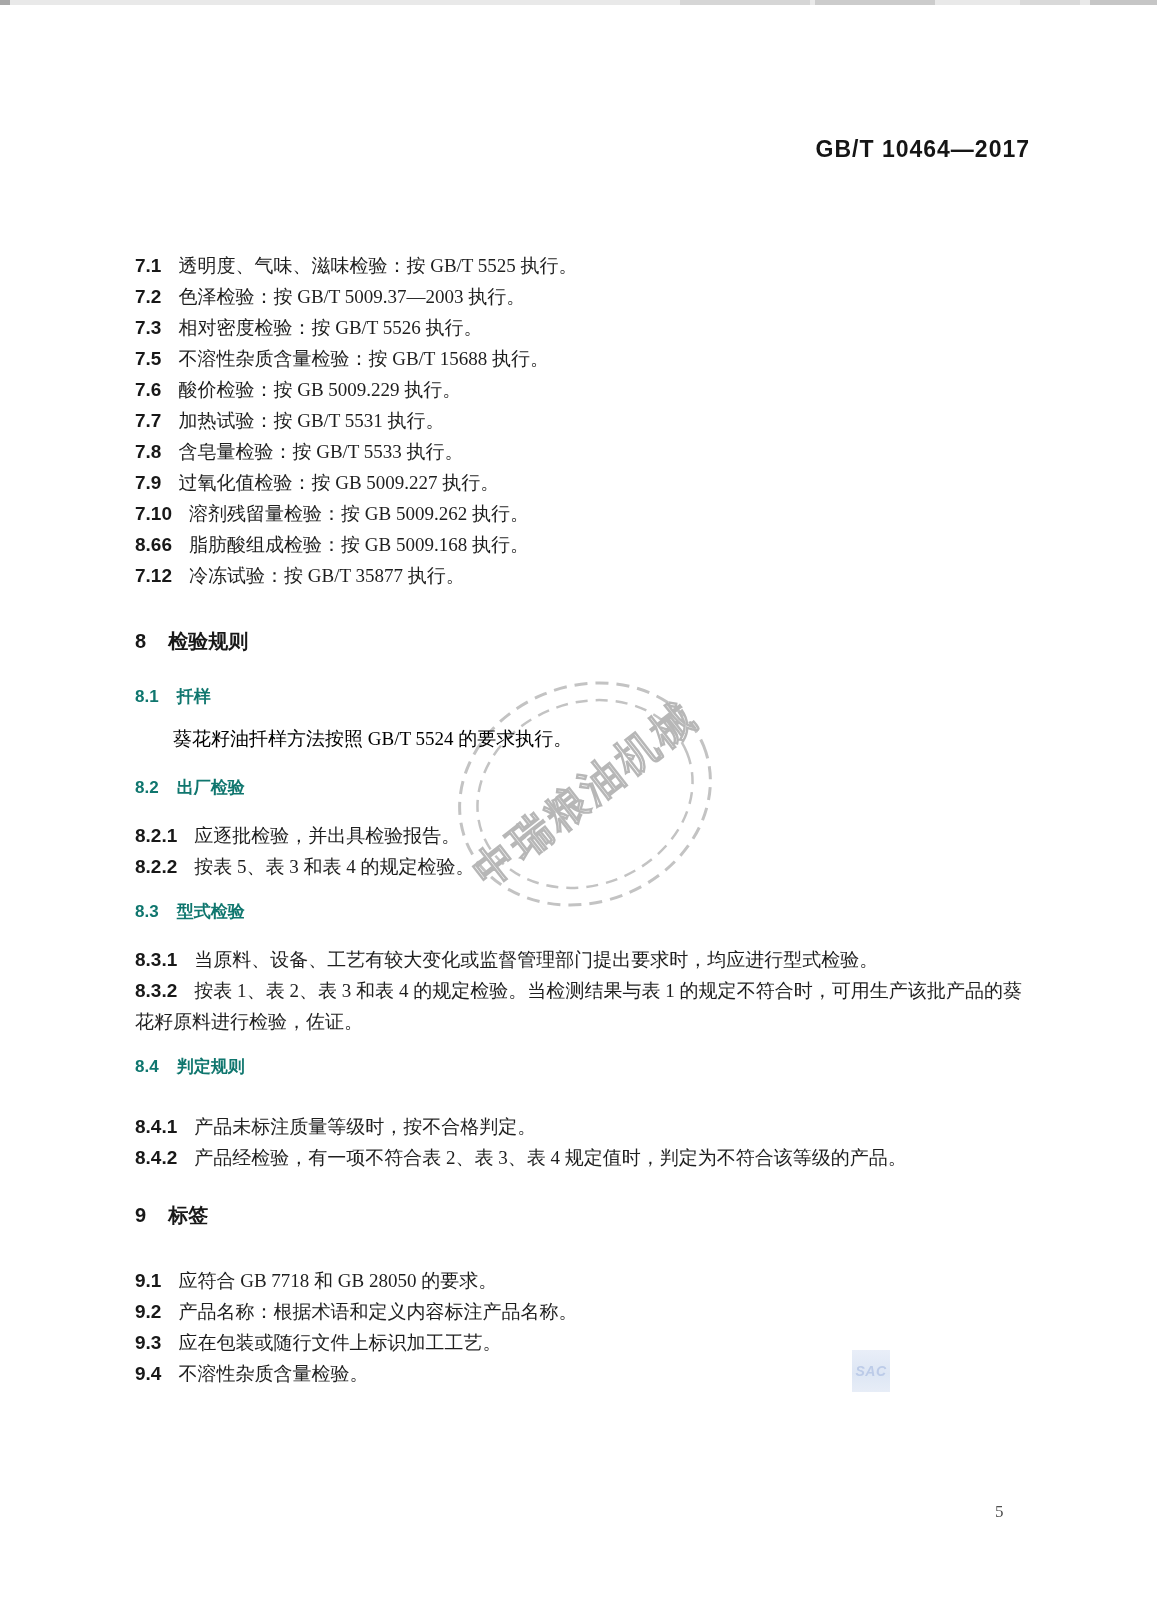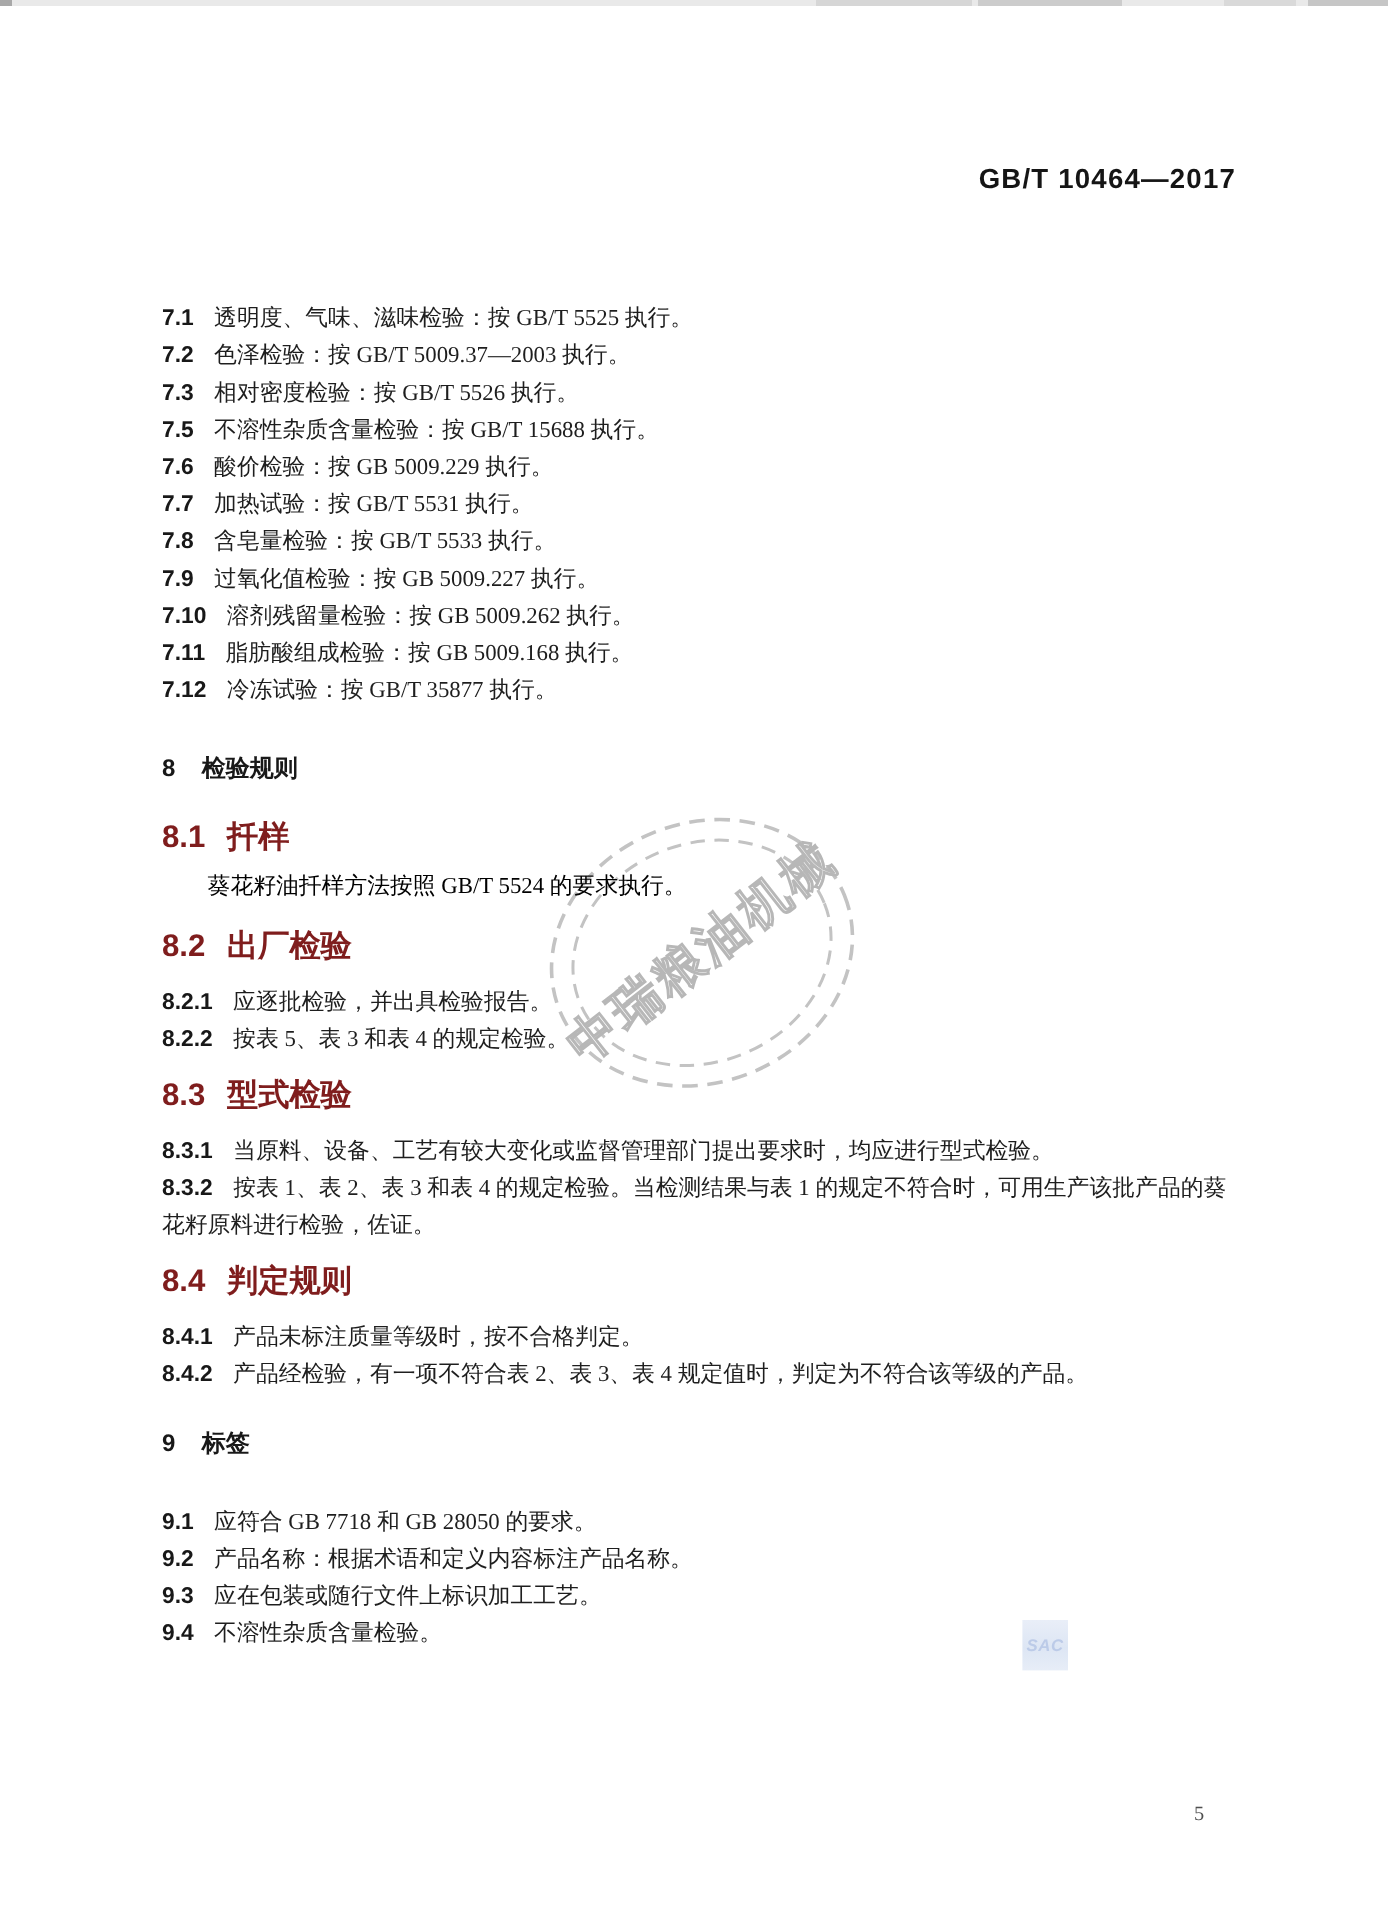--- a/index.html
+++ b/index.html
@@ -33,21 +33,21 @@
   }
 
   .chapter {
     margin:0; font-family:"Liberation Sans","DejaVu Sans",sans-serif;
     font-weight:bold; font-size:20px; line-height:24px; color:#181818;
   }
   .chapter .num { margin-right:22px; }
 
   .subheading {
     margin:0; font-family:"Liberation Sans","DejaVu Sans",sans-serif;
-    font-weight:bold; font-size:26px; line-height:24px; color:#7f1d1d;
+    font-weight:bold; font-size:17px; line-height:24px; color:#0f766e;
   }
   .subheading .num { margin-right:18px; }
 
   .clause {
     font-size:19px; line-height:31px; margin:0;
     text-align:justify; text-justify:inter-ideograph; color:#1e1e1e;
   }
   .clause .num {
     font-family:"Liberation Sans","DejaVu Sans",sans-serif;
     font-weight:bold; color:#181818; margin-right:17px; white-space:nowrap;
@@ -57,21 +57,21 @@
   
   .mt-items   { margin-top:40px; }
   .mt-ch8     { margin-top:38px; }
   .mt-s81     { margin-top:32px; }
   .mt-para    { margin-top:14px; }
   .mt-s82     { margin-top:22px; }
   .mt-821     { margin-top:20px; }
   .mt-s83     { margin-top:18px; }
   .mt-831     { margin-top:20px; }
   .mt-s84     { margin-top:18px; }
-  .mt-841     { margin-top:20px; }
+  .mt-841     { margin-top:32px; }
   .mt-ch9     { margin-top:30px; }
   .mt-91      { margin-top:38px; }
 
   .watermark { position:absolute; left:448px; top:668px; width:285px; height:260px; pointer-events:none; }
 
   .sac-badge {
     position:absolute; left:852px; top:1350px; width:38px; height:42px;
     background:linear-gradient(180deg,#e9eef8 0%,#dde6f4 55%,#e7edf7 100%);
     border-radius:0; display:flex; align-items:center; justify-content:center;
     font-family:"Liberation Sans","DejaVu Sans",sans-serif;
@@ -113,21 +113,21 @@
 
     <p class="clause mt-items"><span class="num">7.1</span><span>透明度、气味、滋味检验：按 GB/T 5525 执行。</span></p>
     <p class="clause"><span class="num">7.2</span><span>色泽检验：按 GB/T 5009.37—2003 执行。</span></p>
     <p class="clause"><span class="num">7.3</span><span>相对密度检验：按 GB/T 5526 执行。</span></p>
     <p class="clause"><span class="num">7.5</span><span>不溶性杂质含量检验：按 GB/T 15688 执行。</span></p>
     <p class="clause"><span class="num">7.6</span><span>酸价检验：按 GB 5009.229 执行。</span></p>
     <p class="clause"><span class="num">7.7</span><span>加热试验：按 GB/T 5531 执行。</span></p>
     <p class="clause"><span class="num">7.8</span><span>含皂量检验：按 GB/T 5533 执行。</span></p>
     <p class="clause"><span class="num">7.9</span><span>过氧化值检验：按 GB 5009.227 执行。</span></p>
     <p class="clause"><span class="num">7.10</span><span>溶剂残留量检验：按 GB 5009.262 执行。</span></p>
-    <p class="clause"><span class="num">7.11</span><span>脂肪酸组成检验：按 GB 5009.168 执行。</span></p>
+    <p class="clause"><span class="num">8.66</span><span>脂肪酸组成检验：按 GB 5009.168 执行。</span></p>
     <p class="clause"><span class="num">7.12</span><span>冷冻试验：按 GB/T 35877 执行。</span></p>
 
     <h2 class="chapter mt-ch8">
       <span class="num">8</span><span>检验规则</span>
     </h2>
 
     <h3 class="subheading mt-s81">
       <span class="num">8.1</span><span>扦样</span>
     </h3>
     <p class="para mt-para">葵花籽油扦样方法按照 GB/T 5524 的要求执行。</p>

